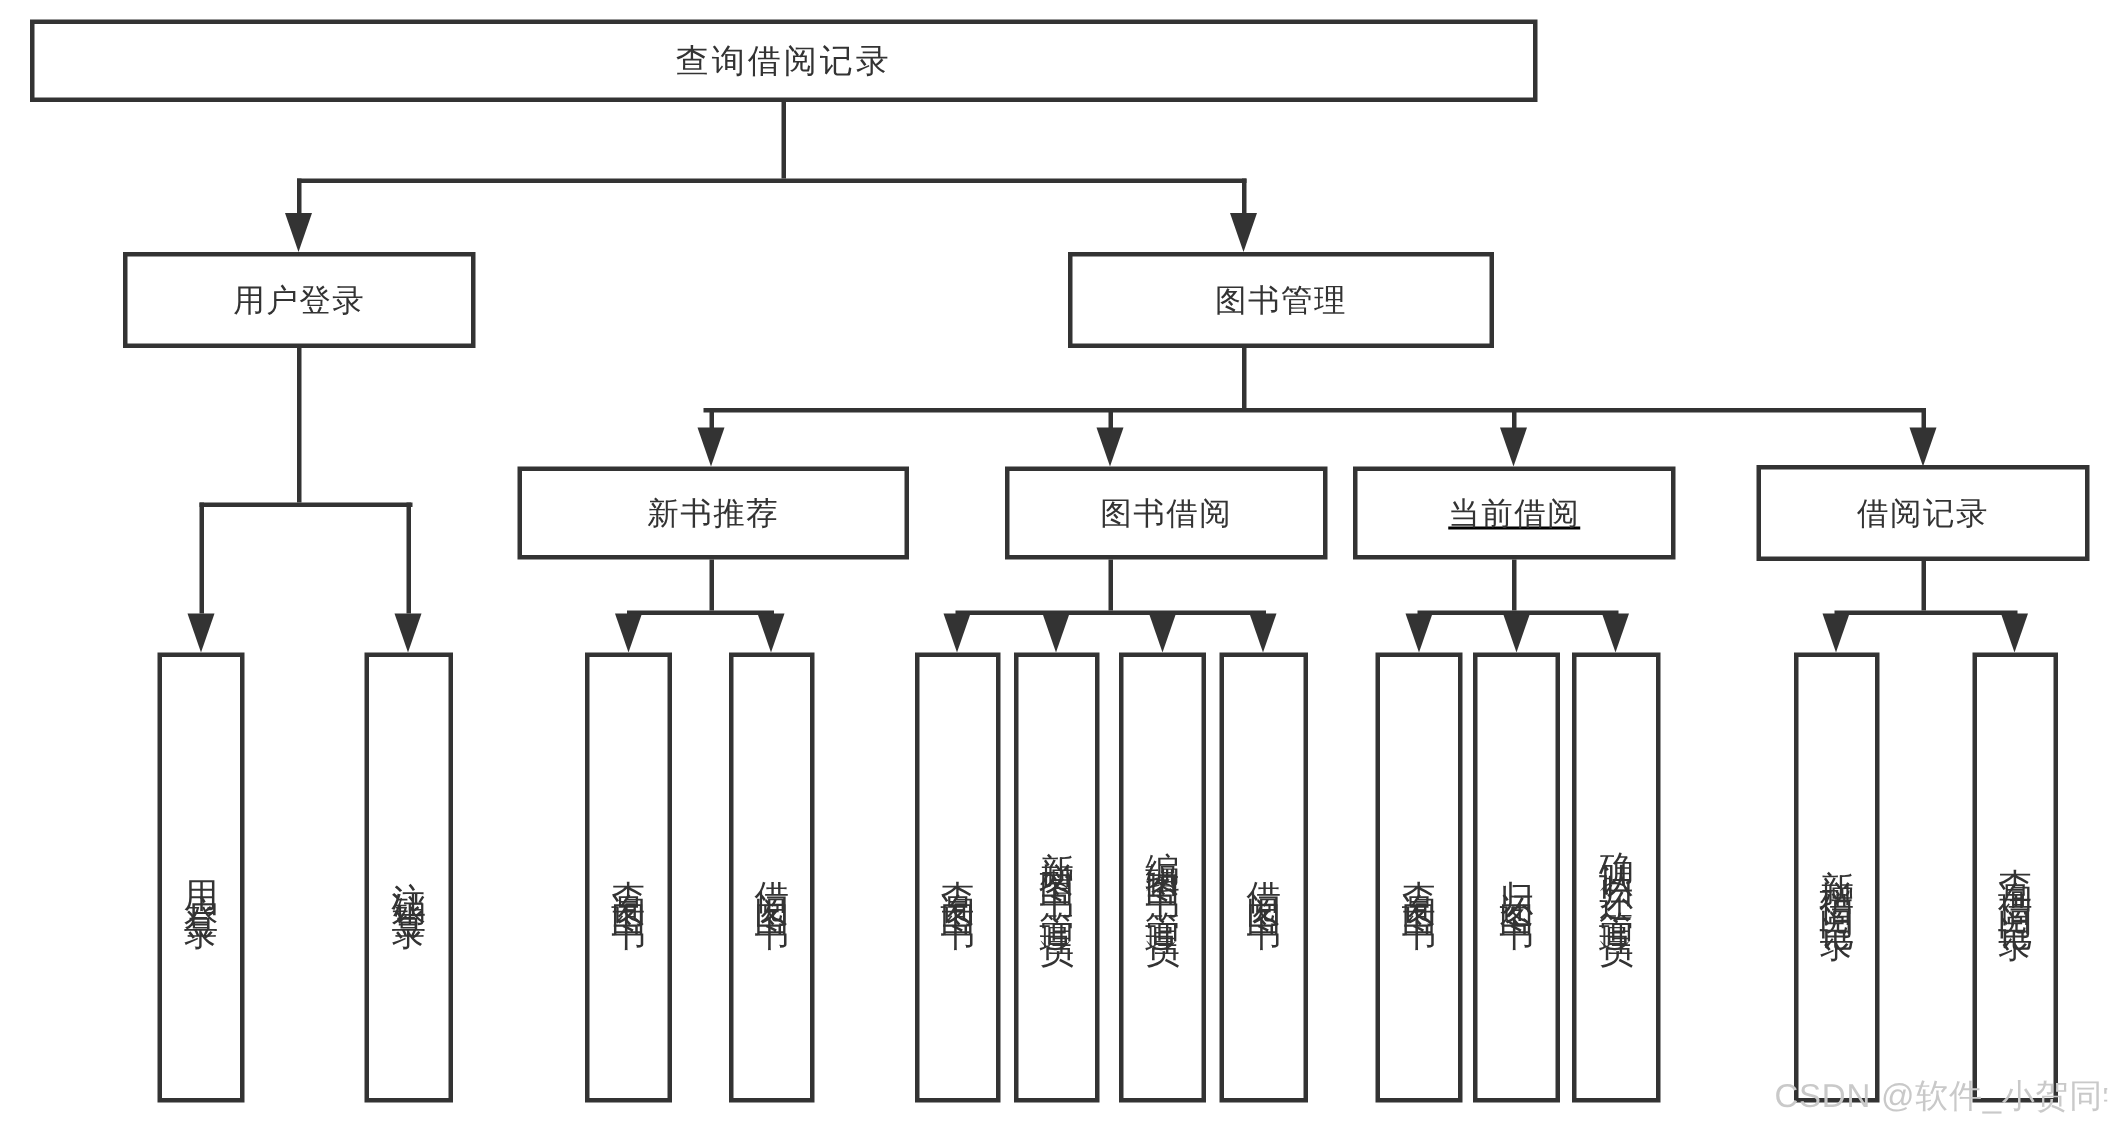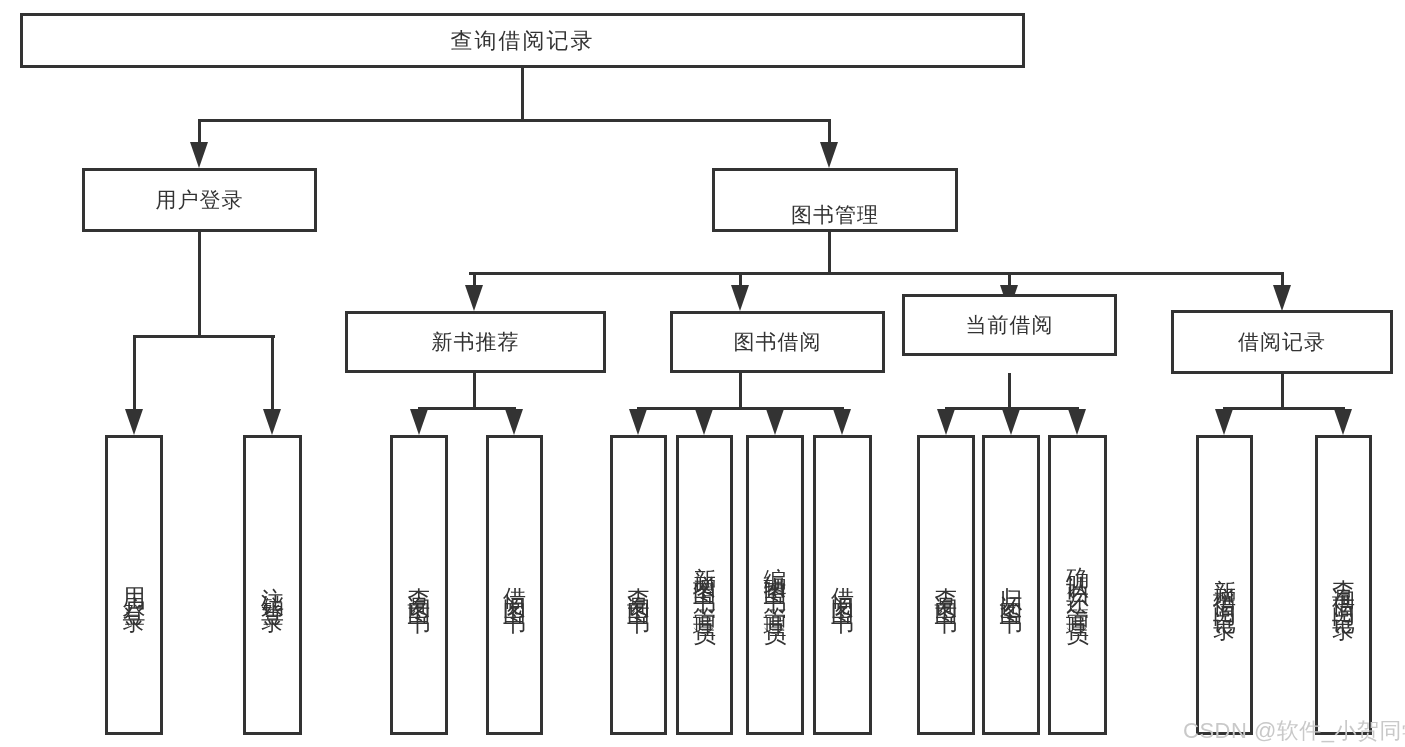--- a/index.html
+++ b/index.html
@@ -46,21 +46,21 @@
   <div class="vl" style="left:521px;top:68px;height:51px;"></div>
   <div class="hl" style="left:198px;top:119px;width:633px;"></div>
   <div class="vl" style="left:198px;top:119px;height:24px;"></div>
   <div class="arrow" style="left:190px;top:142px;"></div>
   <div class="vl" style="left:828px;top:119px;height:24px;"></div>
   <div class="arrow" style="left:820px;top:142px;"></div>
 
   <div class="box" style="left:82px;top:168px;width:235px;height:64px;">
     <span>用户登录</span>
   </div>
-  <div class="box" style="left:712px;top:168px;width:246px;height:64px;align-items:flex-end;">
+  <div class="box" style="left:712px;top:168px;width:284px;height:64px;">
     <span>图书管理</span>
   </div>
 
   <div class="vl" style="left:198px;top:232px;height:103px;"></div>
   <div class="hl" style="left:133px;top:335px;width:142px;"></div>
   <div class="vl" style="left:133px;top:335px;height:74px;"></div>
   <div class="arrow" style="left:125px;top:409px;"></div>
   <div class="vl" style="left:271px;top:335px;height:74px;"></div>
   <div class="arrow" style="left:263px;top:409px;"></div>
 
@@ -74,21 +74,21 @@
   <div class="arrow" style="left:1000px;top:285px;"></div>
   <div class="vl" style="left:1281px;top:272px;height:15px;"></div>
   <div class="arrow" style="left:1273px;top:285px;"></div>
 
   <div class="box" style="left:345px;top:311px;width:261px;height:62px;">
     <span>新书推荐</span>
   </div>
   <div class="box" style="left:633px;top:311px;width:215px;height:62px;margin-left:37px;">
     <span>图书借阅</span>
   </div>
-  <div class="box" style="left:902px;top:294px;width:215px;height:62px;">
+  <div class="box" style="left:902px;top:311px;width:215px;height:62px;text-decoration:underline;">
     <span>当前借阅</span>
   </div>
   <div class="box" style="left:1171px;top:310px;width:222px;height:64px;">
     <span>借阅记录</span>
   </div>
 
   <div class="vl" style="left:473px;top:373px;height:34px;"></div>
   <div class="hl" style="left:418px;top:407px;width:98px;"></div>
   <div class="arrow" style="left:410px;top:409px;"></div>
   <div class="arrow" style="left:505px;top:409px;"></div>

